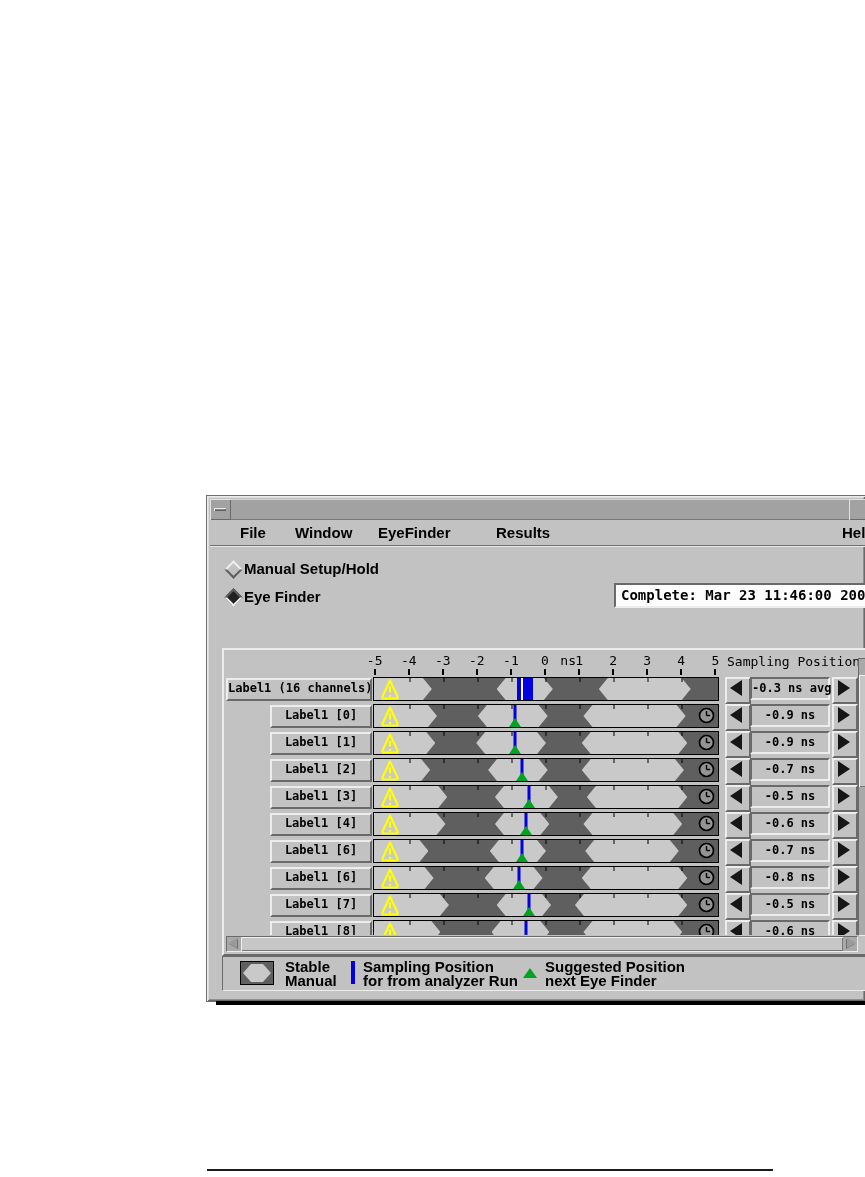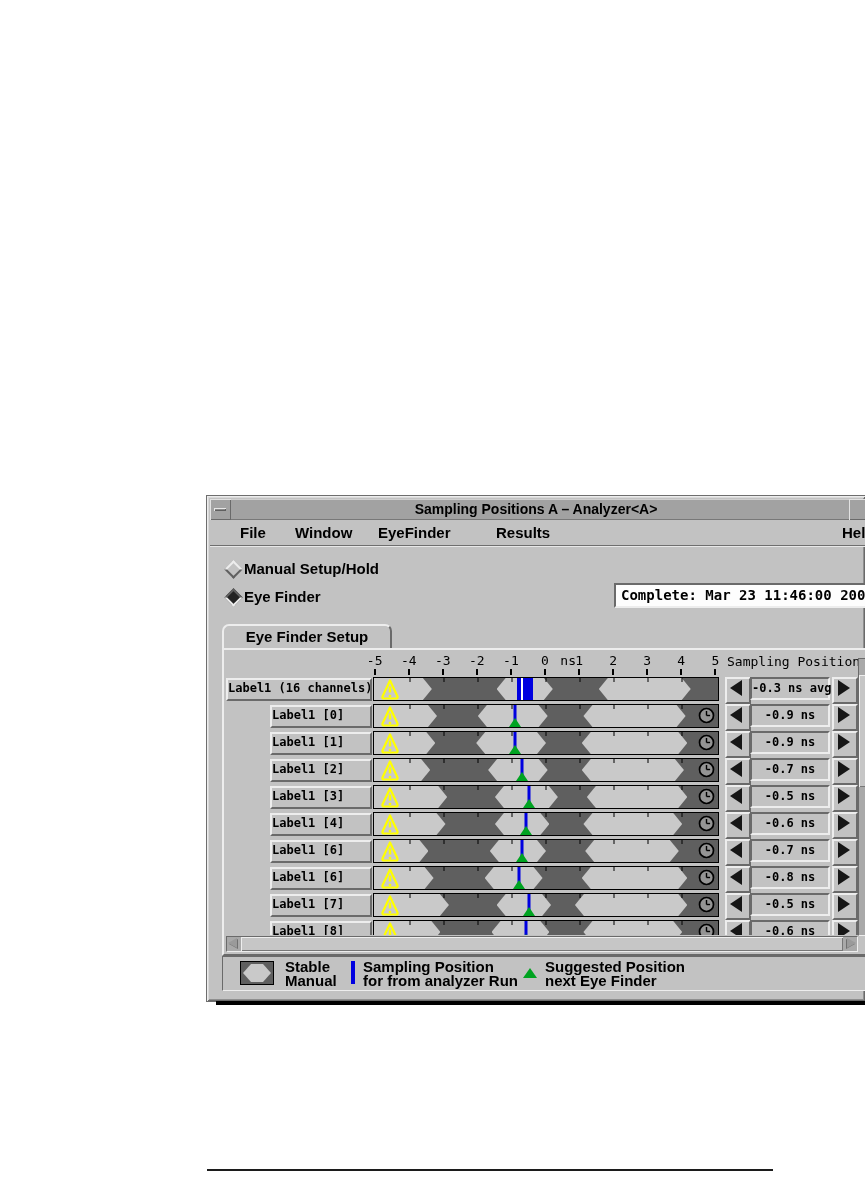--- a/index.html
+++ b/index.html
@@ -62,21 +62,21 @@
   .axis-unit{position:absolute;top:3px;font-family:"DejaVu Sans Mono",monospace;font-size:13px;}
   .axis-tick{position:absolute;top:19px;width:2px;height:6px;background:#000;transform:translateX(-50%);}
   .axis-caption{position:absolute;left:503px;top:4px;font-family:"DejaVu Sans Mono",monospace;
     font-size:13px;white-space:nowrap;}
 
   .rows-clip{position:absolute;left:0;top:26px;right:0;height:259px;overflow:hidden;}
   .ef-row{position:absolute;left:0;width:100%;height:27px;}
   .row-btn{position:absolute;left:46px;top:2px;width:98px;height:19px;background:var(--panel,#c2c2c2);
     border:2px solid;border-color:#ededed #6a6a6a #6a6a6a #ededed;
     font-family:"DejaVu Sans Mono",monospace;font-weight:bold;font-size:12px;
-    text-align:left;line-height:16px;white-space:nowrap;overflow:hidden;}
+    text-align:center;line-height:16px;white-space:nowrap;overflow:hidden;}
   .row-btn.wide{left:2px;width:142px;}
   .strip{position:absolute;left:149px;top:1px;width:344px;height:22px;background:var(--strip-bg,#5f5f5f);
     border:1px solid #000;}
   .stable{position:absolute;top:0;bottom:0;background:var(--stable,#c9c9c9);
     clip-path:polygon(9px 0, calc(100% - 9px) 0, 100% 50%, calc(100% - 9px) 100%, 9px 100%, 0 50%);}
   .stable.flat-left{clip-path:polygon(0 0, calc(100% - 9px) 0, 100% 50%, calc(100% - 9px) 100%, 0 100%);}
   .strip-tick{position:absolute;top:0;width:1px;height:4px;background:#000;transform:translateX(-50%);}
   .blue-line{position:absolute;top:0;bottom:0;width:3px;background:var(--sampling-blue,#0000e0);
     transform:translateX(-50%);}
   .blue-range{position:absolute;top:0;bottom:0;background:var(--sampling-blue,#0000e0);}
@@ -132,21 +132,20 @@
 </head>
 <body>
 
 <div id="canvas">
   <div id="window">
 
     <div class="titlebar">
       <div class="tb-box left">
         <div class="tb-dash"></div>
       </div>
-      <div class="title-text">Sampling Positions A – Analyzer&lt;A&gt;</div>
       <div class="tb-box right"></div>
     </div>
 
     <div class="menubar">
       <span class="menu-item" style="left:30px">File</span>
       <span class="menu-item" style="left:85px">Window</span>
       <span class="menu-item" style="left:168px">EyeFinder</span>
       <span class="menu-item" style="left:286px">Results</span>
       <span class="menu-item" style="left:632px">Help</span>
     </div>
@@ -155,21 +154,20 @@
       <span class="diamond"></span>
       <span class="radio-label">Manual Setup/Hold</span>
     </div>
     <div class="radio-row" style="top:92px">
       <span class="diamond sel"></span>
       <span class="radio-label">Eye Finder</span>
     </div>
 
     <div class="status-field">Complete: Mar 23 11:46:00 200</div>
 
-    <div class="tab inactive">Eye Finder Setup</div>
 
     <div class="results-panel">
       <div class="axis-header">
         <div class="axis-strip-zone">
             <div class="axis-label" style="left: 0.49505%;">-5</div>
             <div class="axis-tick" style="left: 0.49505%;"></div>
             <div class="axis-label" style="left: 10.396%;">-4</div>
             <div class="axis-tick" style="left: 10.396%;"></div>
             <div class="axis-label" style="left: 20.297%;">-3</div>
             <div class="axis-tick" style="left: 20.297%;"></div>

